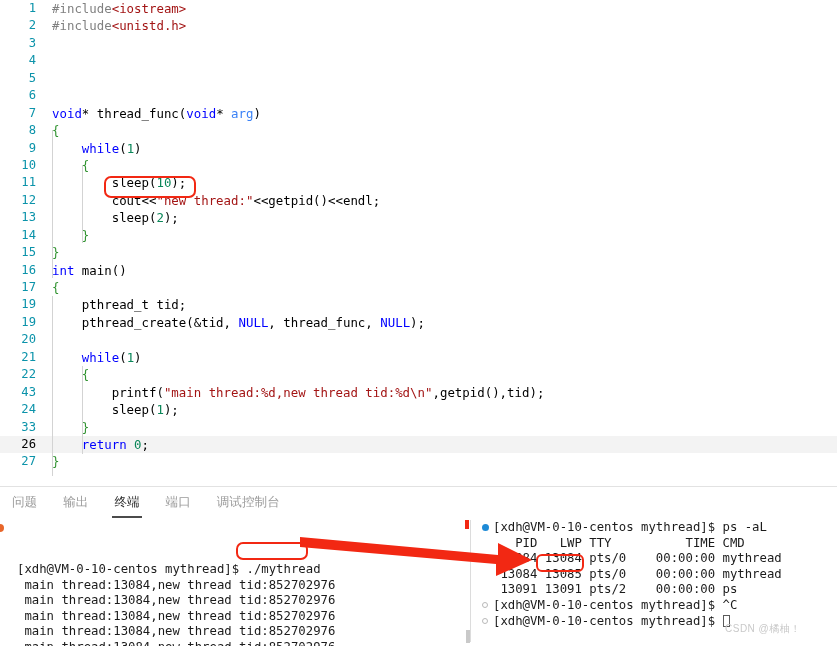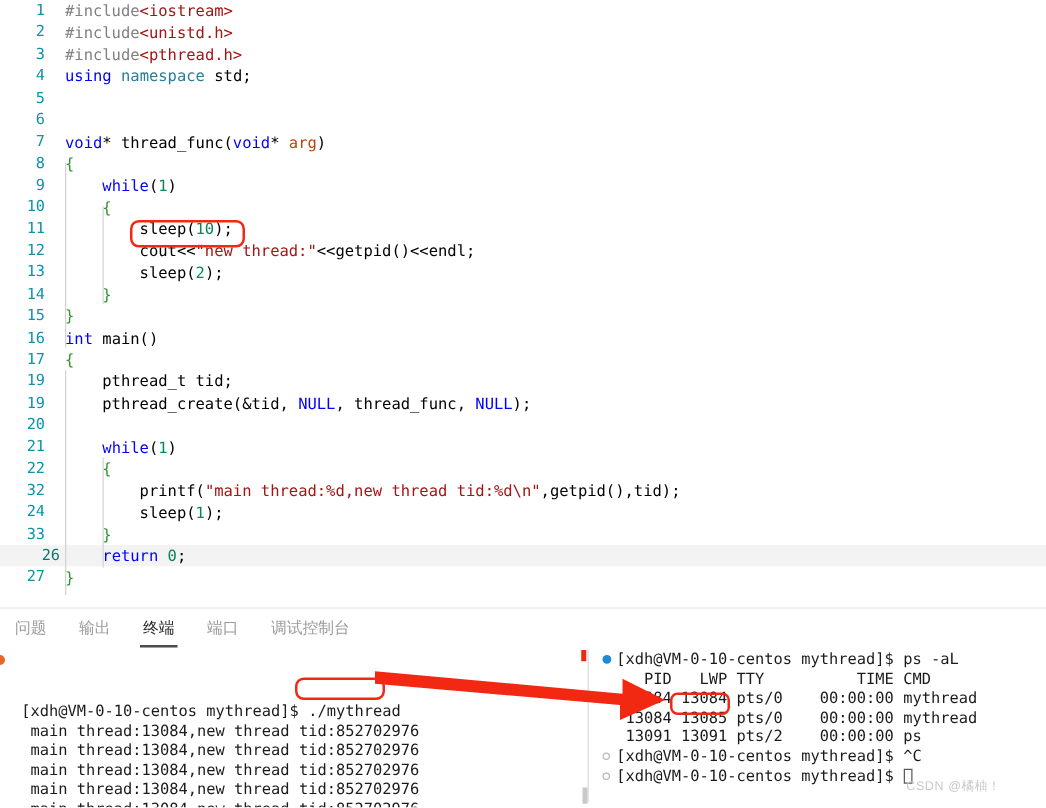--- a/index.html
+++ b/index.html
@@ -25,30 +25,30 @@
   }
   .ln {
     position:absolute; left:0; top:0; width:36px;
     text-align:right;
     color:#0b93aa;
     font-family: "DejaVu Sans Mono", monospace;
     font-size:12.2px;
   }
   .code-text { position:absolute; left:52px; top:0; color:#000; }
   .cur-line { background:#f3f3f3; }
-  .cur-line .ln { color:#0f766e;margin-left:12px; }
+  .cur-line .ln { color:#000000; }
 
   
   .t-pp   { color:#808080; }            
   .t-str  { color:#a31515; }            
   .t-kw   { color:#0000ff; }            
   .t-ns   { color:#267f99; }
   .t-num  { color:#098658; }            
   .t-brc  { color:#319331; }            
-  .t-var  { color:#c2410c; }            
+  .t-var  { color:#3b82f6; }            
   .t-id   { color:#000000; }
 
   
   .guide {
     position:absolute; width:1px; background:#d3d3d3;
   }
 
   
   #sleep-box {
     position:absolute;
@@ -142,41 +142,41 @@
 </style>
 </head>
 <body>
 
 <div id="root">
 
   <div id="editor">
     <div id="code-lines">
         <div class="code-line"><span class="ln">1</span><span class="code-text"><span class="t-pp">#include</span><span class="t-str">&lt;iostream&gt;</span></span></div>
         <div class="code-line"><span class="ln">2</span><span class="code-text"><span class="t-pp">#include</span><span class="t-str">&lt;unistd.h&gt;</span></span></div>
-        <div class="code-line"><span class="ln">3</span><span class="code-text"><span class="t-pp">#include</span><span class="t-str">&lt;pthread.h&gt;</span></span></div>
-        <div class="code-line"><span class="ln">4</span><span class="code-text"><span class="t-kw">using</span><span class="t-id"> </span><span class="t-ns">namespace</span><span class="t-id"> std;</span></span></div>
+        <div class="code-line"><span class="ln">3</span></div>
+        <div class="code-line"><span class="ln">4</span></div>
         <div class="code-line"><span class="ln">5</span><span class="code-text"></span></div>
         <div class="code-line"><span class="ln">6</span><span class="code-text"></span></div>
         <div class="code-line"><span class="ln">7</span><span class="code-text"><span class="t-kw">void</span><span class="t-id">* thread_func(</span><span class="t-kw">void</span><span class="t-id">* </span><span class="t-var">arg</span><span class="t-id">)</span></span></div>
         <div class="code-line"><span class="ln">8</span><span class="code-text"><span class="t-brc">{</span></span></div>
         <div class="code-line"><span class="ln">9</span><span class="code-text"><span class="t-id">    </span><span class="t-kw">while</span><span class="t-id">(</span><span class="t-num">1</span><span class="t-id">)</span></span></div>
         <div class="code-line"><span class="ln">10</span><span class="code-text"><span class="t-id">    </span><span class="t-brc">{</span></span></div>
         <div class="code-line"><span class="ln">11</span><span class="code-text"><span class="t-id">        sleep(</span><span class="t-num">10</span><span class="t-id">);</span></span></div>
         <div class="code-line"><span class="ln">12</span><span class="code-text"><span class="t-id">        cout&lt;&lt;</span><span class="t-str">"new thread:"</span><span class="t-id">&lt;&lt;getpid()&lt;&lt;endl;</span></span></div>
         <div class="code-line"><span class="ln">13</span><span class="code-text"><span class="t-id">        sleep(</span><span class="t-num">2</span><span class="t-id">);</span></span></div>
         <div class="code-line"><span class="ln">14</span><span class="code-text"><span class="t-id">    </span><span class="t-brc">}</span></span></div>
         <div class="code-line"><span class="ln">15</span><span class="code-text"><span class="t-brc">}</span></span></div>
         <div class="code-line"><span class="ln">16</span><span class="code-text"><span class="t-kw">int</span><span class="t-id"> main()</span></span></div>
         <div class="code-line"><span class="ln">17</span><span class="code-text"><span class="t-brc">{</span></span></div>
         <div class="code-line"><span class="ln">19</span><span class="code-text"><span class="t-id">    pthread_t tid;</span></span></div>
         <div class="code-line"><span class="ln">19</span><span class="code-text"><span class="t-id">    pthread_create(&amp;tid, </span><span class="t-kw">NULL</span><span class="t-id">, thread_func, </span><span class="t-kw">NULL</span><span class="t-id">);</span></span></div>
         <div class="code-line"><span class="ln">20</span><span class="code-text"></span></div>
         <div class="code-line"><span class="ln">21</span><span class="code-text"><span class="t-id">    </span><span class="t-kw">while</span><span class="t-id">(</span><span class="t-num">1</span><span class="t-id">)</span></span></div>
         <div class="code-line"><span class="ln">22</span><span class="code-text"><span class="t-id">    </span><span class="t-brc">{</span></span></div>
-        <div class="code-line"><span class="ln">32</span><span class="code-text"><span class="t-id">        printf(</span><span class="t-str">"main thread:%d,new thread tid:%d\n"</span><span class="t-id">,getpid(),tid);</span></span></div>
+        <div class="code-line"><span class="ln">43</span><span class="code-text"><span class="t-id">        printf(</span><span class="t-str">"main thread:%d,new thread tid:%d\n"</span><span class="t-id">,getpid(),tid);</span></span></div>
         <div class="code-line"><span class="ln">24</span><span class="code-text"><span class="t-id">        sleep(</span><span class="t-num">1</span><span class="t-id">);</span></span></div>
         <div class="code-line"><span class="ln">33</span><span class="code-text"><span class="t-id">    </span><span class="t-brc">}</span></span></div>
         <div class="code-line cur-line"><span class="ln">26</span><span class="code-text"><span class="t-id">    </span><span class="t-kw">return</span><span class="t-id"> </span><span class="t-num">0</span><span class="t-id">;</span></span></div>
         <div class="code-line"><span class="ln">27</span><span class="code-text"><span class="t-brc">}</span></span></div>
       </div>
     <div id="sleep-box"></div>
   <div class="guide" style="left: 52px; top: 130px; height: 148px;"></div>
       <div class="guide" style="left: 82px; top: 165px; height: 78px;"></div>
       <div class="guide" style="left: 52px; top: 296px; height: 180px;"></div>
       <div class="guide" style="left: 82px; top: 366px; height: 88px;"></div>

